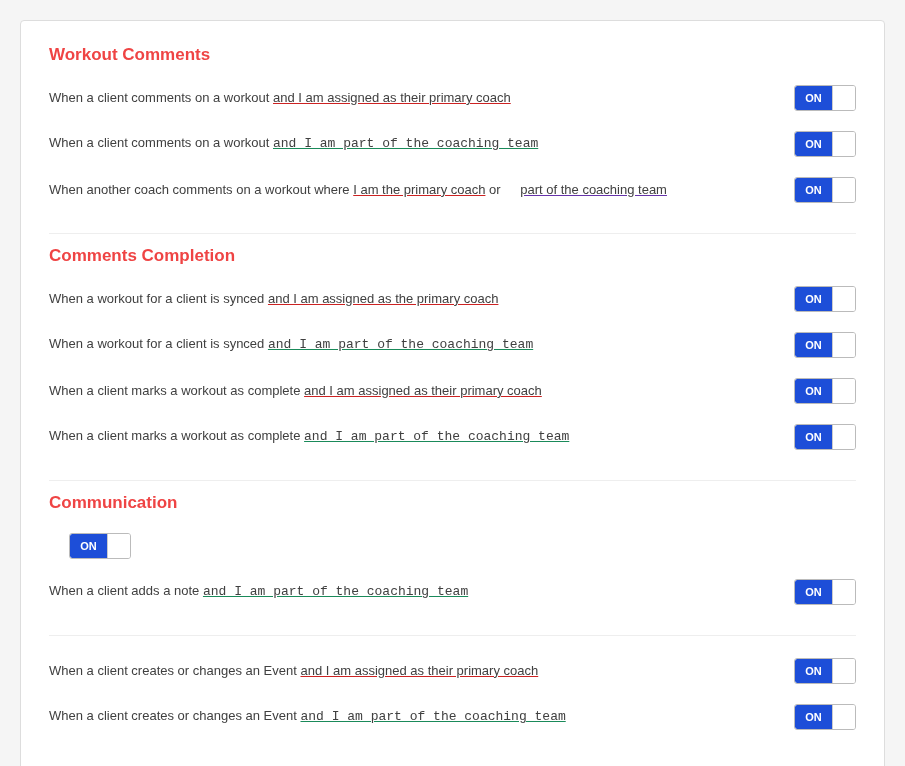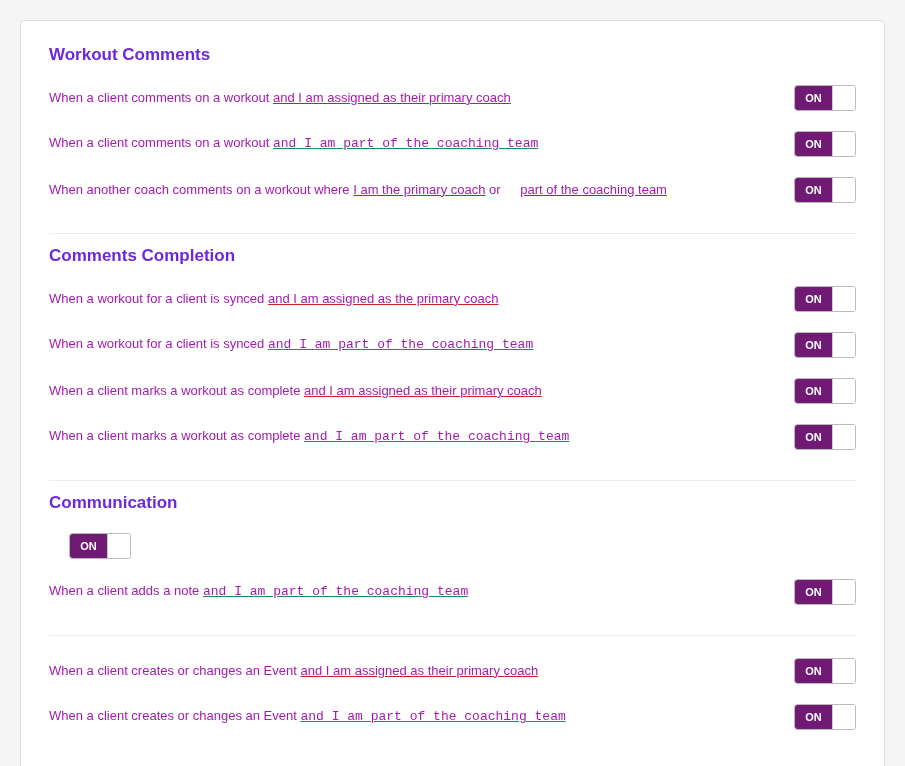--- a/index.html
+++ b/index.html
@@ -13,34 +13,34 @@
       border: 1px solid #ddd;
       border-radius: 4px;
       padding: 24px 28px;
       max-width: 870px;
     }
     .section {
       margin-bottom: 20px;
     }
     .section-title {
       font-size: 17px;
-      color: #6d28d9;
+      color: #ef4444;
       font-weight: bold;
       margin-bottom: 10px;
     }
     .row {
       display: flex;
       align-items: center;
       justify-content: space-between;
       padding: 10px 0;
       border-bottom: none;
     }
     .row-text {
       font-size: 13px;
-      color: #a21caf;
+      color: #404040;
       line-height: 1.4;
       flex: 1;
     }
     
     .u-red { text-decoration: underline; text-decoration-color: #cc2222; }
     .u-green { text-decoration: underline; text-decoration-color: #1a8a5a; font-family: Liberation Mono, monospace; }
     .u-purple { text-decoration: underline; text-decoration-color: #6633aa; margin-left: 16px; }
 
     .toggle-wrap {
       display: flex;
@@ -52,21 +52,21 @@
       display: flex;
       align-items: center;
       width: 62px;
       height: 26px;
       border: 1px solid #bbb;
       border-radius: 3px;
       overflow: hidden;
       cursor: pointer;
     }
     .toggle-on {
-      background: #701a75;
+      background: #1d4ed8;
       color: #fff;
       font-size: 11px;
       font-weight: bold;
       width: 38px;
       height: 100%;
       display: flex;
       align-items: center;
       justify-content: center;
       border-radius: 2px 0 0 2px;
     }

